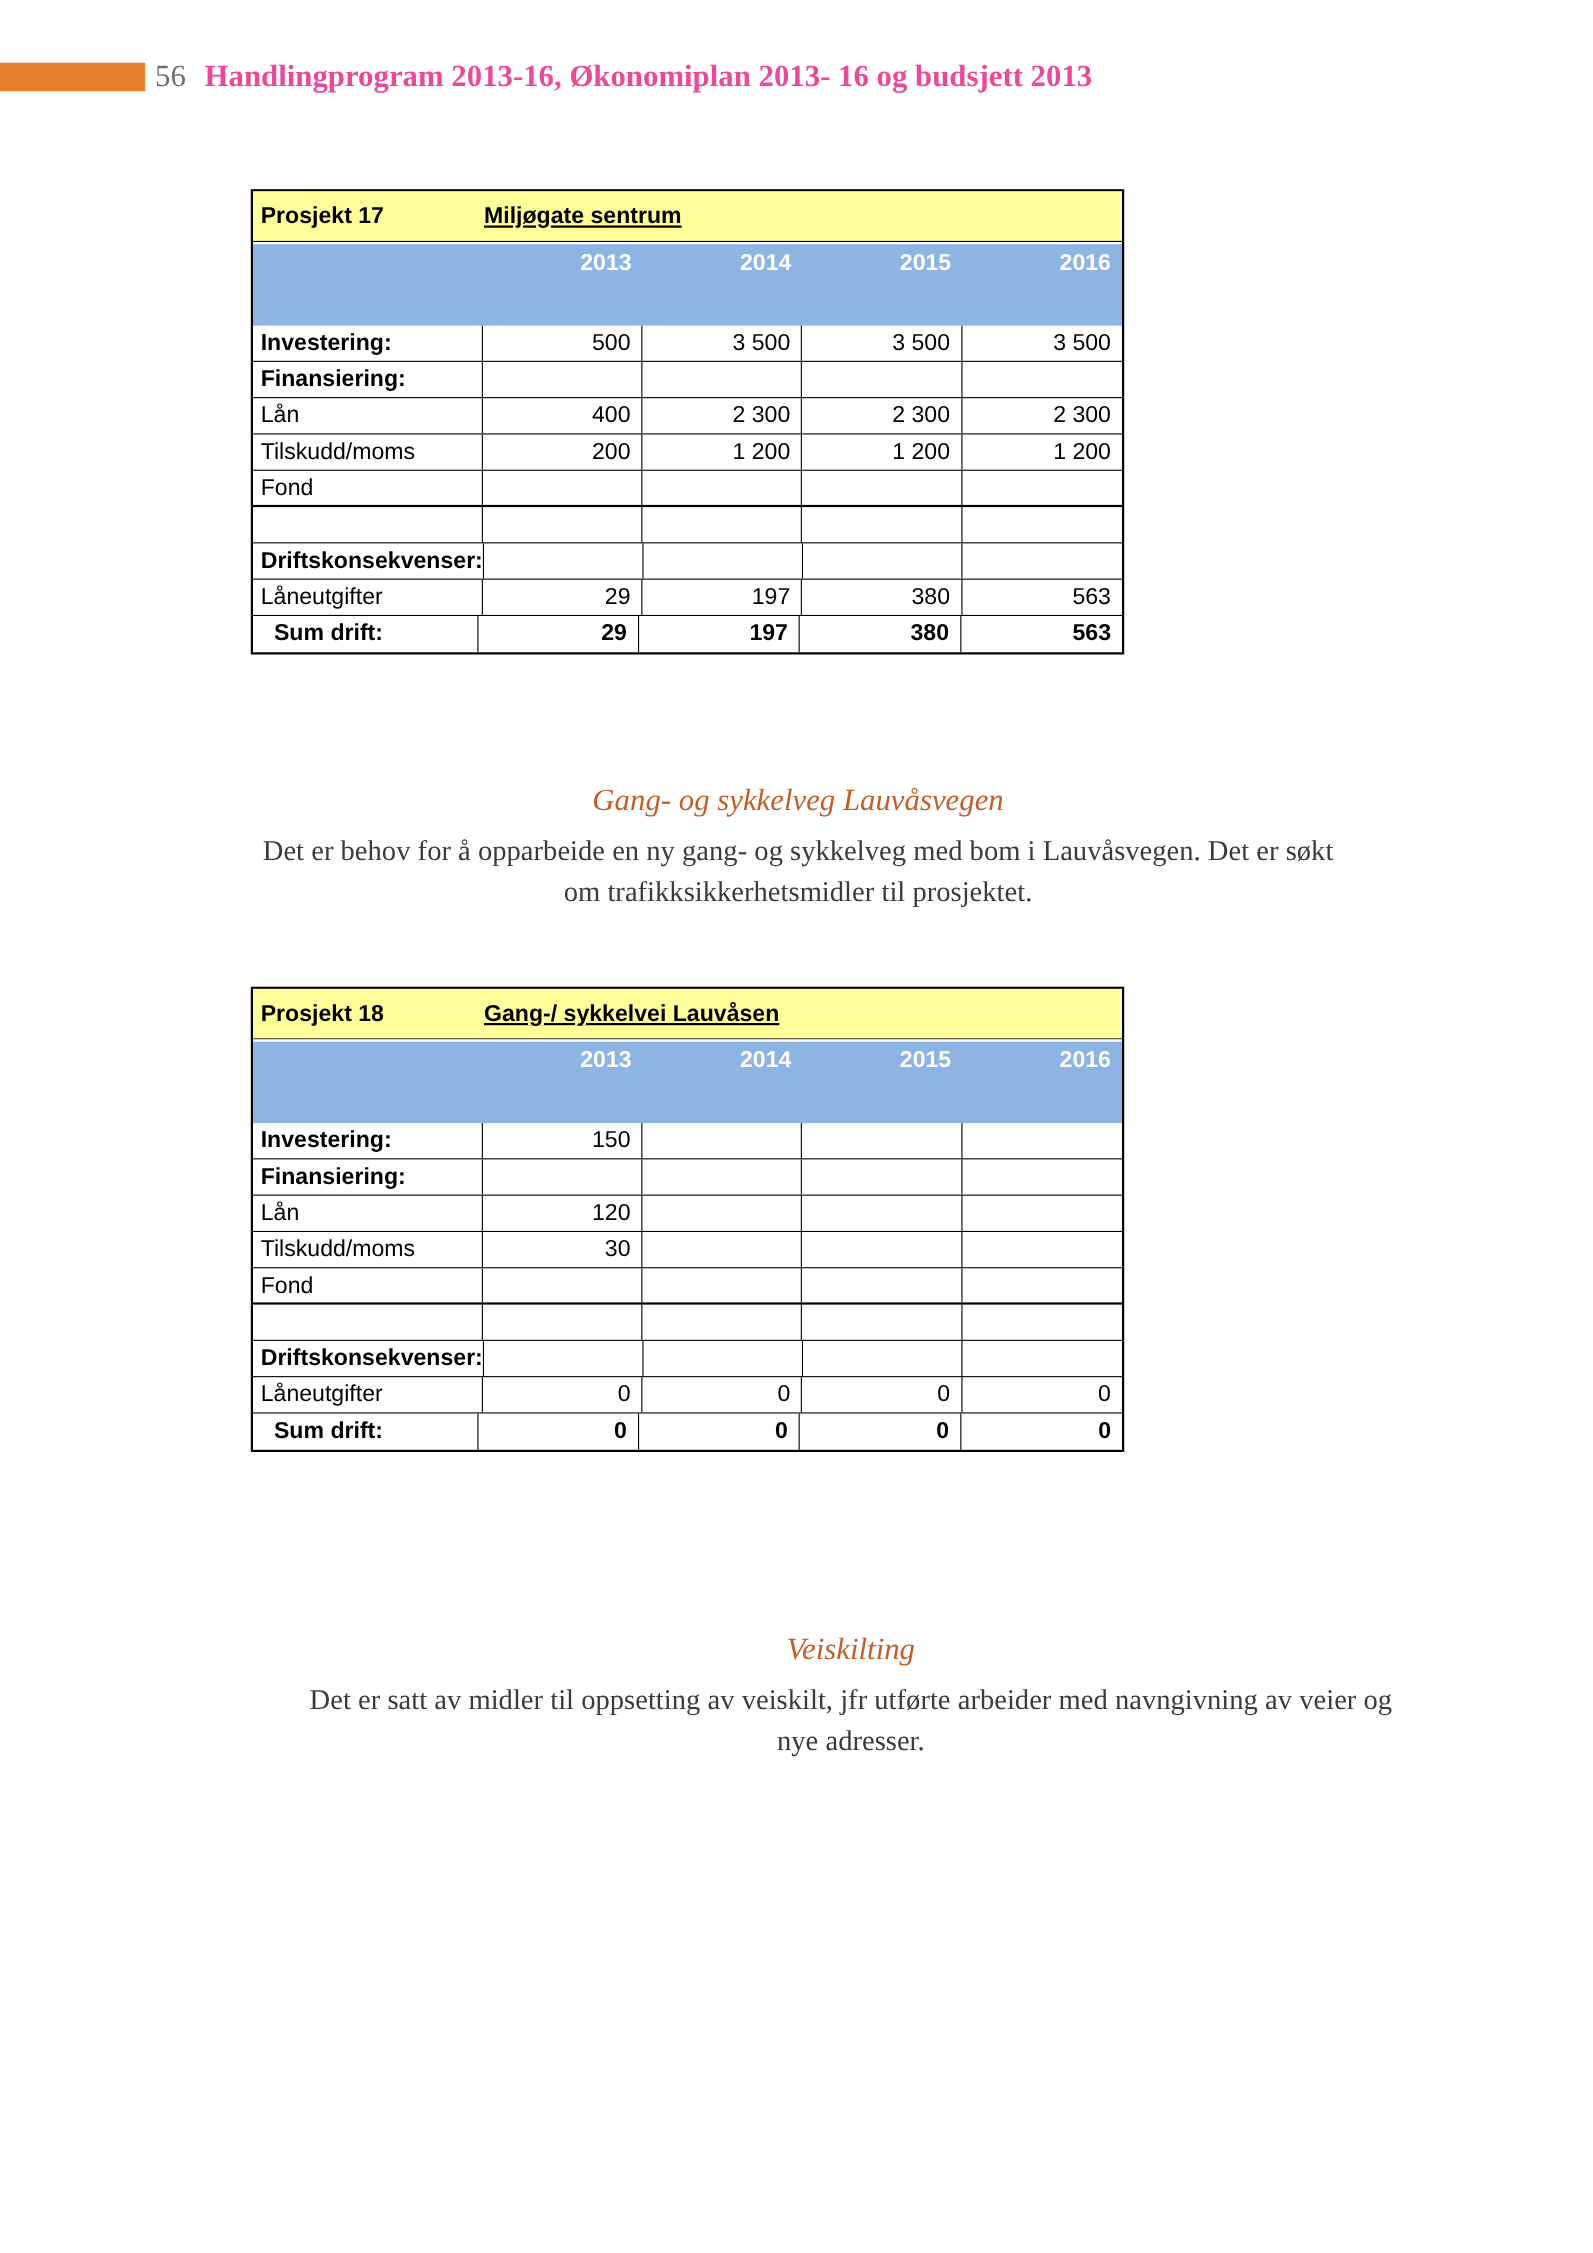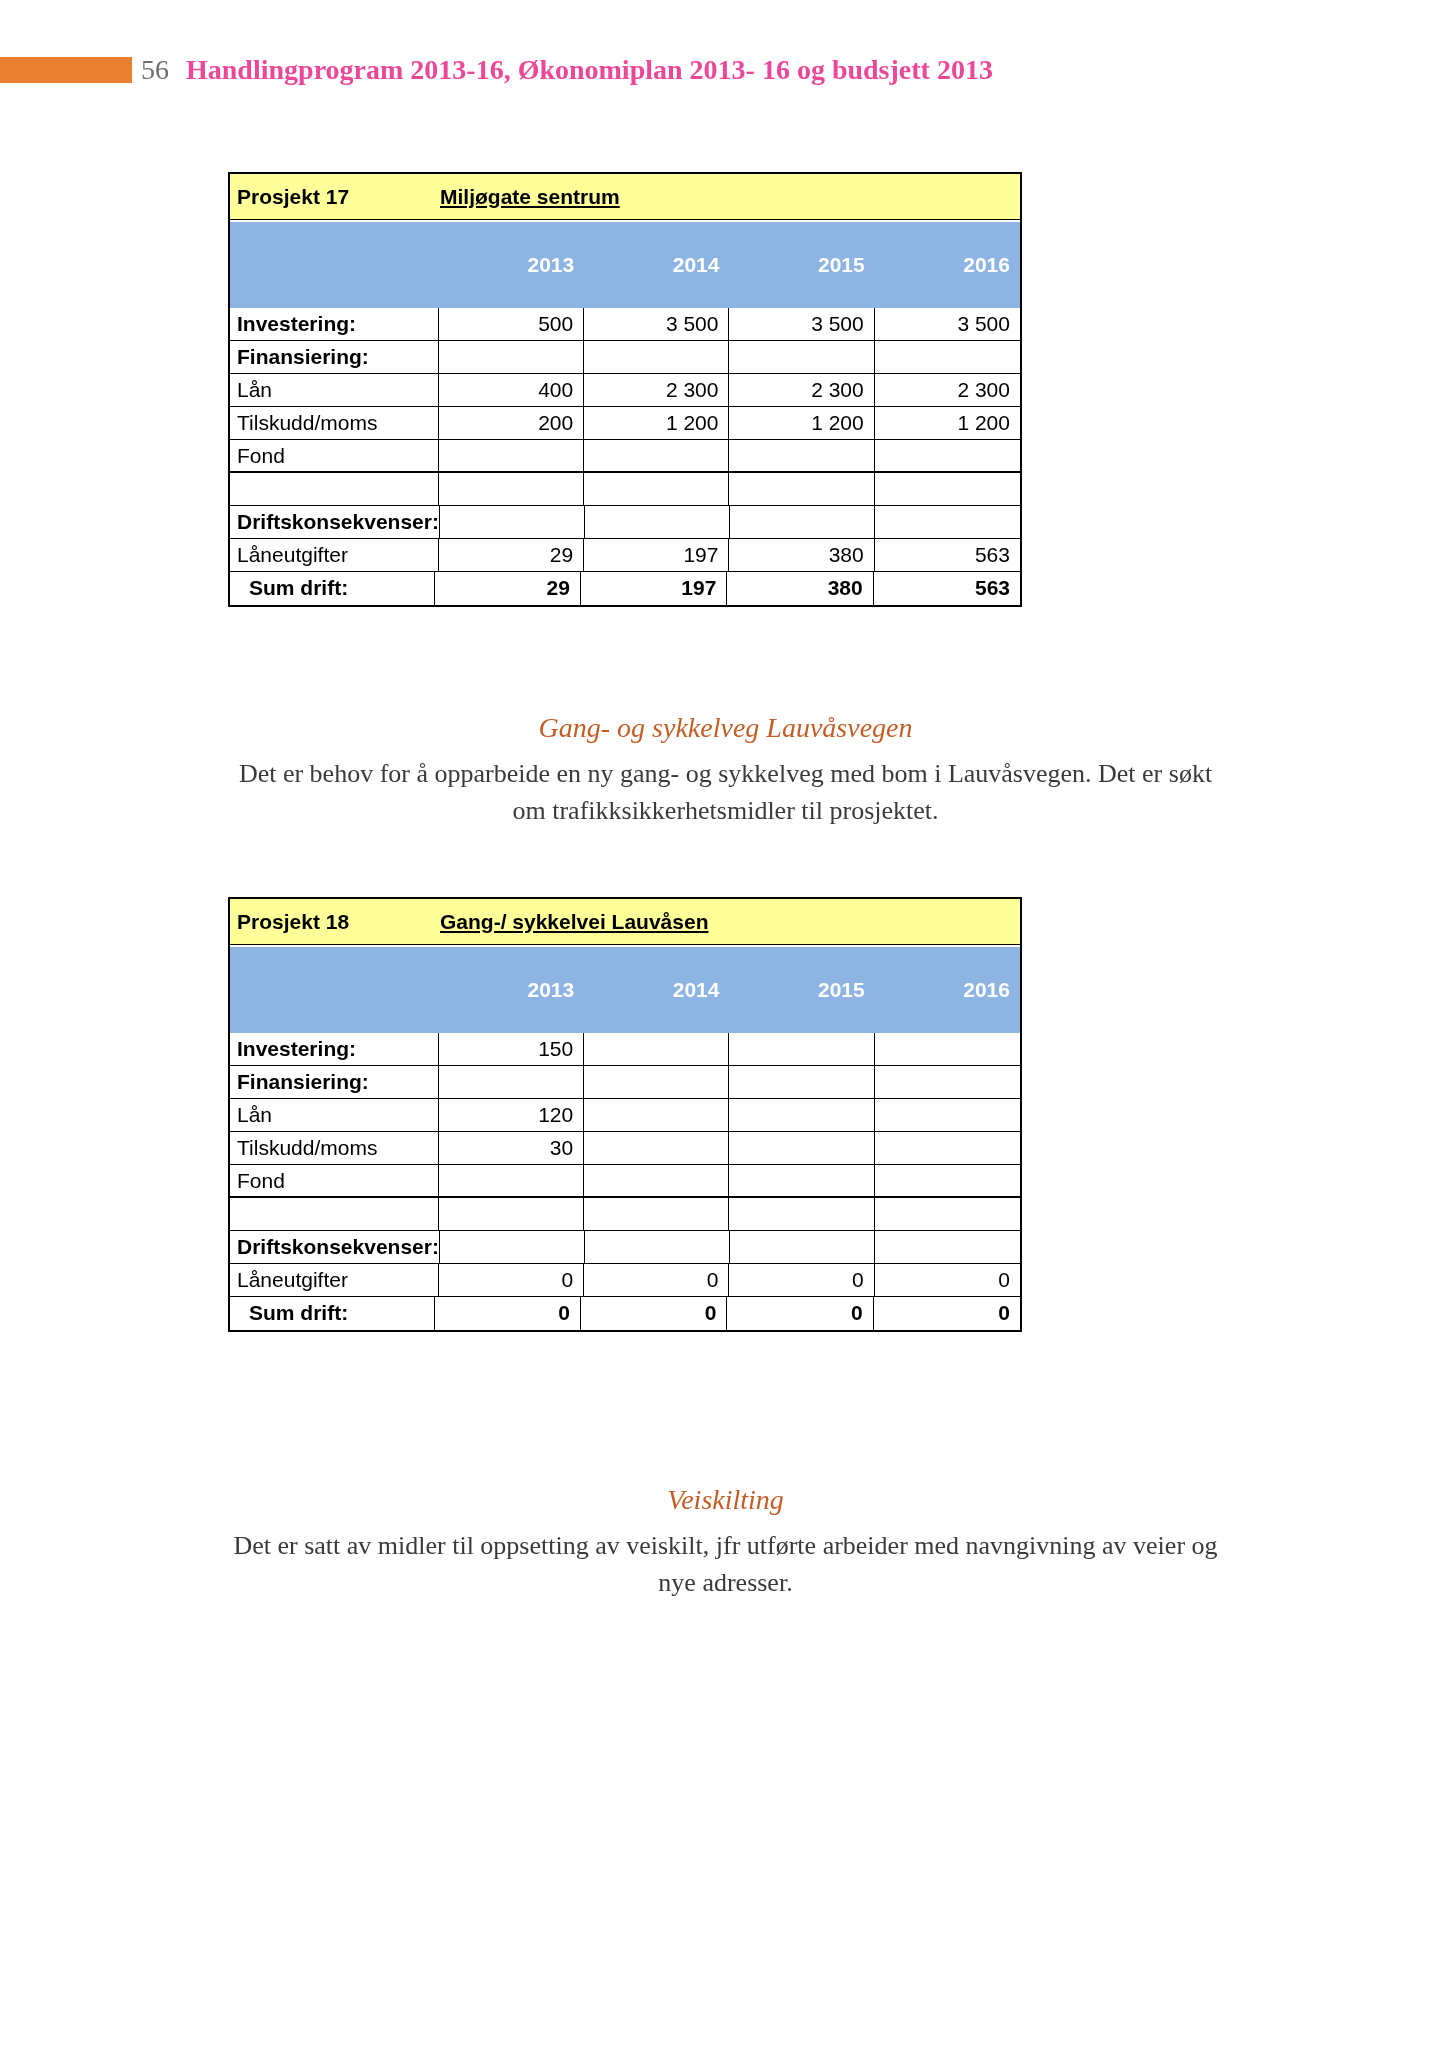--- a/index.html
+++ b/index.html
@@ -42,22 +42,22 @@
     background: #ffff99;
     height: 46px;
     border-bottom: 1px solid #000;
   }
   .xl-project { width: 210px; padding-left: 7px; font-weight: bold; }
   .xl-project-title { font-weight: bold; text-decoration: underline; }
 
   .xl-blue-band {
     background: #8db4e2;
     border-top: 2px solid #ffffff;
-    height: 88px;
-    display: flex; flex-direction: column; justify-content: center;
+    height: 76px;
+    display: flex; flex-direction: column; justify-content: flex-start;
   }
   .xl-years-row { display: flex; height: 34px; }
   .xl-years-row .xl-cell { line-height: 34px; }
   .xl-year { color: #ffffff; font-weight: bold; }
 
   .xl-cell { display: block; height: 100%; }
   .xl-label-cell { width: 210px; padding-left: 7px; }
   .xl-value, .xl-year { width: 146px; text-align: right; padding-right: 10px; }
 
   .xl-row {
@@ -67,21 +67,21 @@
   .xl-row .xl-cell { line-height: 32px; border-right: 1px solid #000; }
   .xl-row .xl-cell:last-child { border-right: none; }
   .xl-body .xl-row:last-child { border-bottom: none; }
   .xl-row.bold .xl-label-cell { font-weight: bold; }
   .xl-row.sum-row .xl-cell { font-weight: bold; margin-left: 12px; }
   .xl-row.thick-bottom { border-bottom: 2px solid #000; }
 
   
   .text-section { position: absolute; left: 228px; width: 995px; text-align: center; }
   .section-0 { top: 712px; }
-  .section-1 { top: 1484px; }
+  .section-1 { top: 1484px; margin-left: 48px; }
   .text-section h2 {
     font-style: italic; font-weight: normal;
     color: #c45e26;
     font-size: 28px;
     margin-bottom: 12px;
   }
   .text-section p {
     font-size: 26px;
     color: #3a3a3a;
     line-height: 1.42;

